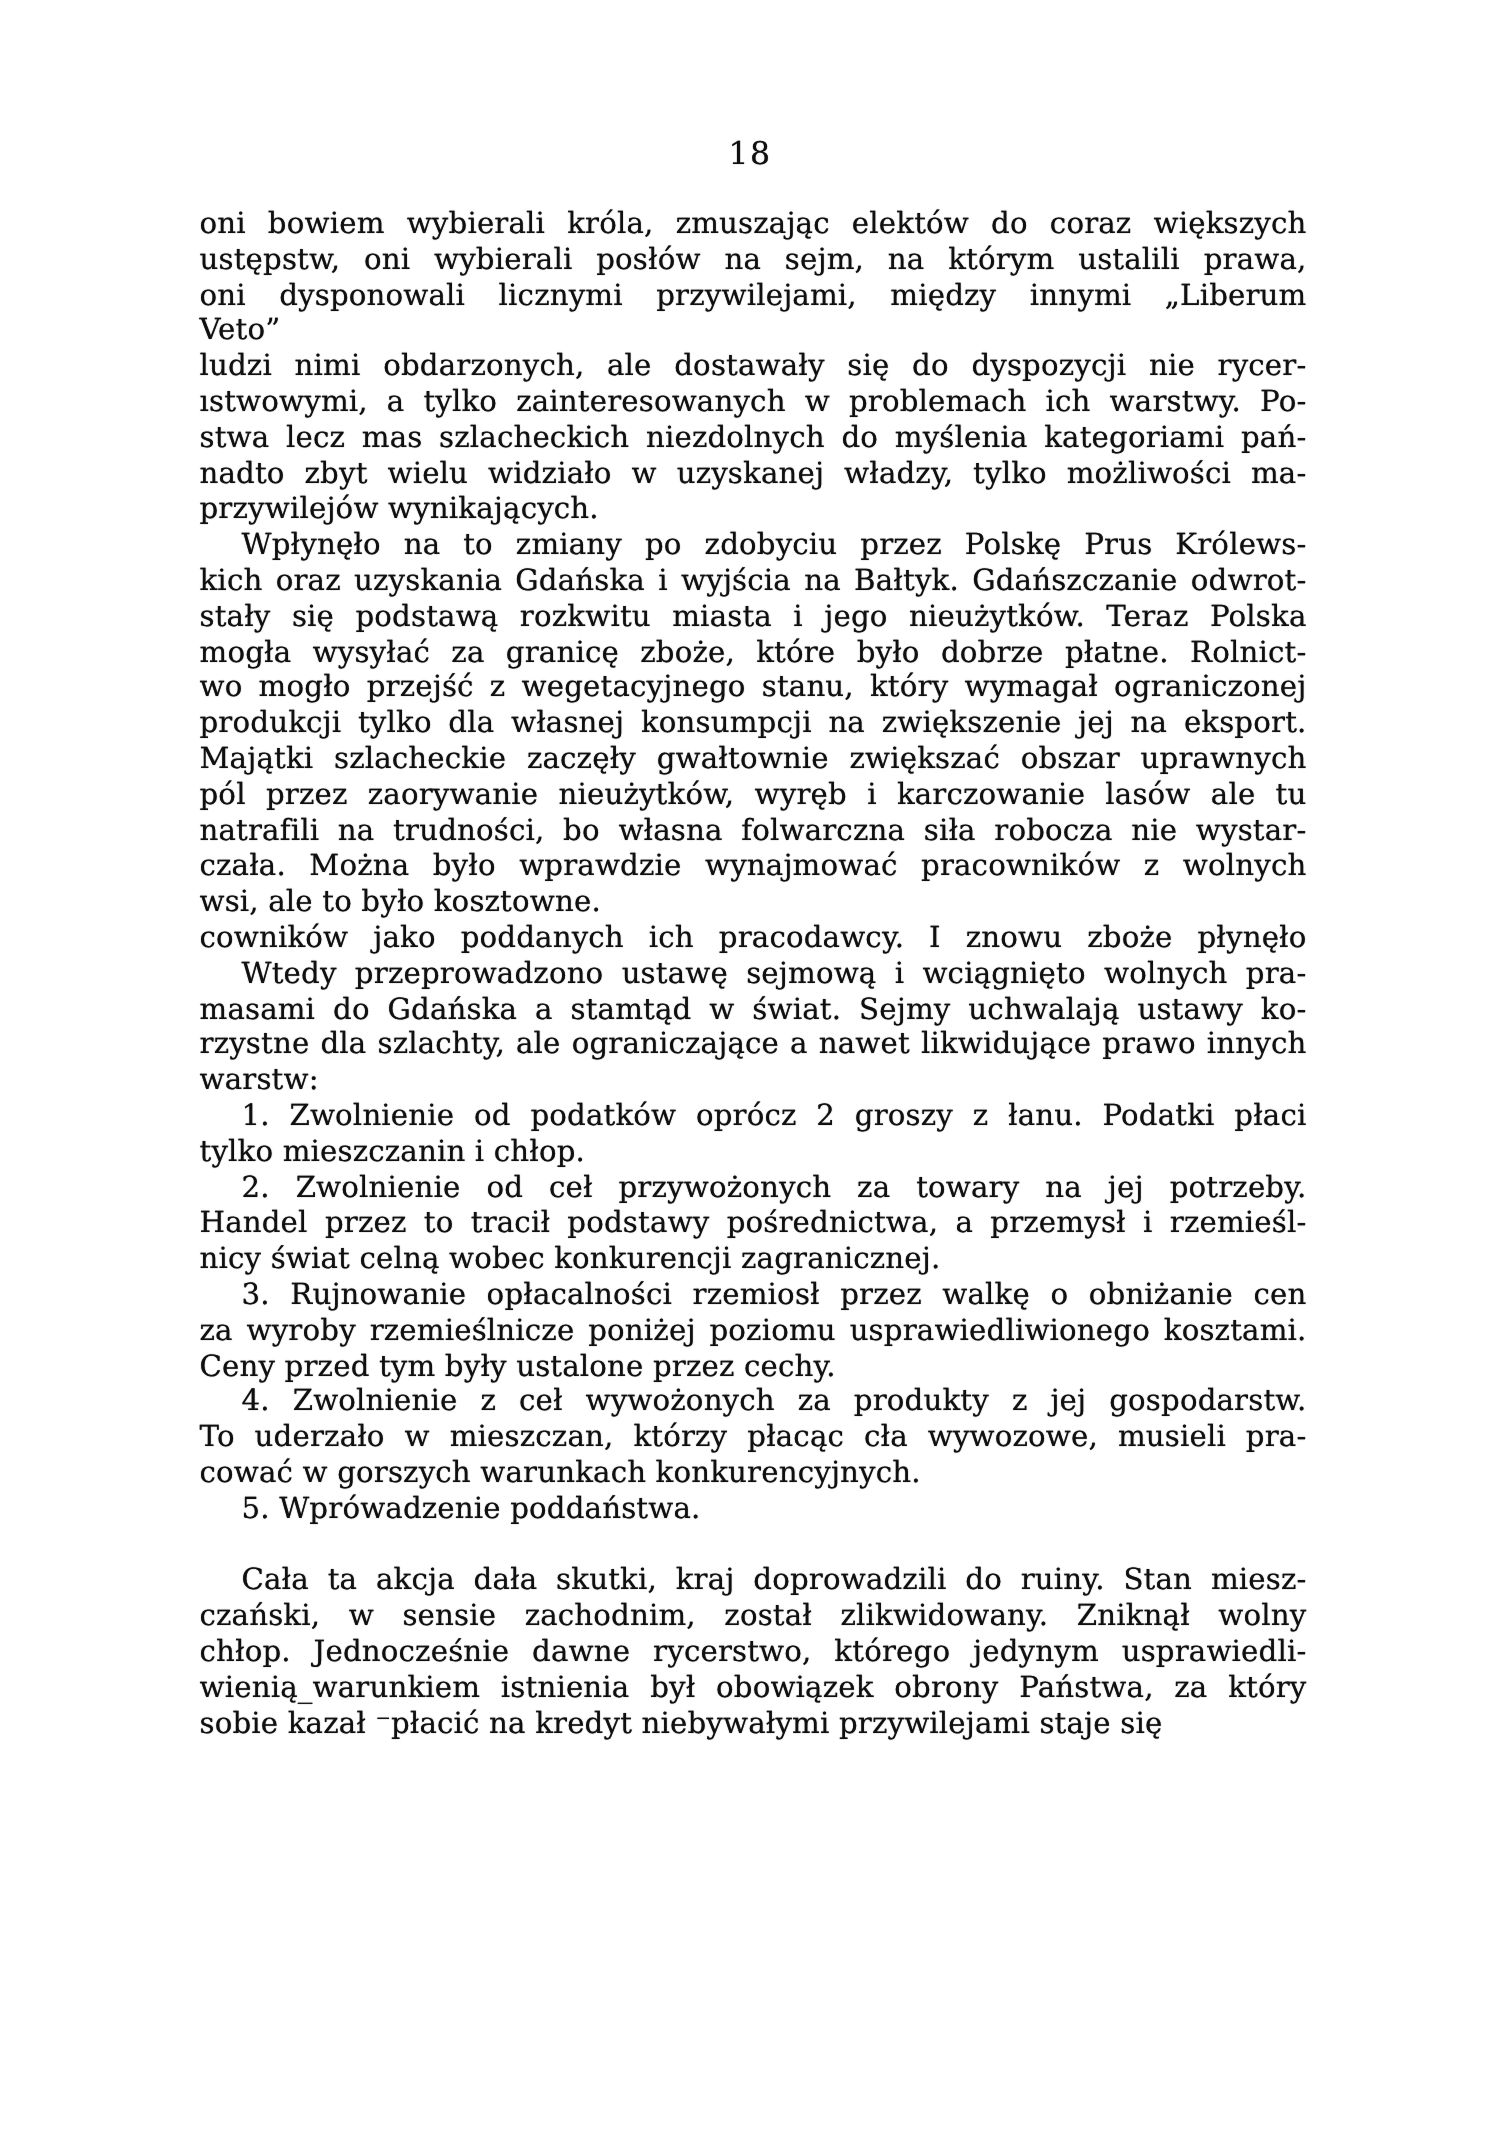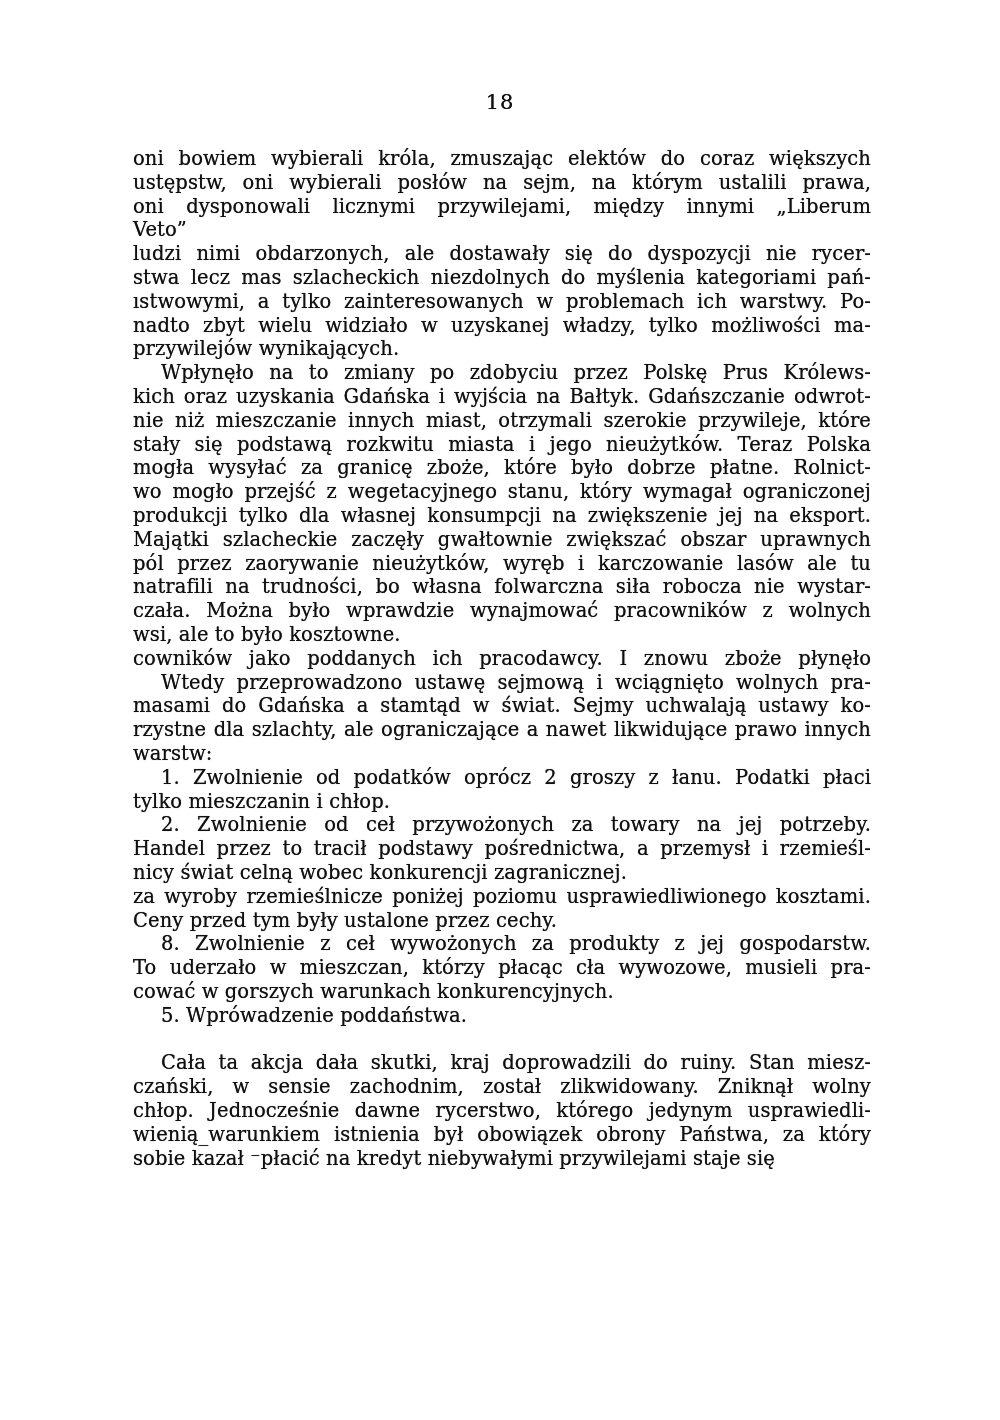--- a/index.html
+++ b/index.html
@@ -21,21 +21,21 @@
     top: 90px;
     left: 0;
     width: 1000px;
     text-align: center;
     font-size: 21px;
     letter-spacing: 1px;
     text-shadow: 0 0 0.6px rgba(0,0,0,0.8);
   }
   .text-body {
     position: absolute;
-    top: 147px;
+    top: 137px;
     left: 133px;
     width: 738px;
     font-size: 19.5px;
     line-height: 23.8px;
     letter-spacing: 0.1px;
     text-shadow: 0 0 0.7px rgba(0,0,0,0.75);
   }
   .para { margin: 0; padding: 0; }
   .para.gap { margin-top: 24px; }
   .line {
@@ -53,29 +53,28 @@
   <div class="page-number">18</div>
   <div class="text-body">
       <div class="para">
         <div class="line">oni bowiem wybierali króla, zmuszając elektów do coraz większych</div>
         <div class="line">ustępstw,  oni wybierali posłów na sejm, na którym ustalili prawa,</div>
         <div class="line">oni dysponowali licznymi przywilejami, między innymi „Liberum</div>
         <div class="line last">Veto”</div>
       </div>
       <div class="para">
         <div class="line">ludzi nimi obdarzonych, ale dostawały się do dyspozycji  nie rycer-</div>
+        <div class="line">ıstwowymi, a tylko zainteresowanych w problemach ich warstwy. Po-</div>
         <div class="line">stwa lecz mas szlacheckich  niezdolnych do myślenia kategoriami pań-</div>
-        <div class="line">ıstwowymi, a tylko zainteresowanych w problemach ich warstwy. Po-</div>
         <div class="line">nadto zbyt wielu widziało w uzyskanej władzy, tylko możliwości ma-</div>
         <div class="line last">przywilejów wynikających.</div>
       </div>
       <div class="para">
         <div class="line indent">Wpłynęło na to zmiany po zdobyciu przez Polskę Prus Królews-</div>
         <div class="line">kich oraz uzyskania Gdańska i wyjścia na Bałtyk. Gdańszczanie odwrot-</div>
-        <div class="line">nie niż mieszczanie innych miast, otrzymali szerokie przywileje, które</div>
         <div class="line">stały się podstawą rozkwitu miasta i jego nieużytków. Teraz Polska</div>
         <div class="line">mogła wysyłać za granicę zboże, które było dobrze płatne. Rolnict-</div>
         <div class="line">wo mogło przejść z wegetacyjnego stanu, który wymagał ograniczonej</div>
         <div class="line">produkcji tylko dla własnej konsumpcji na zwiększenie jej na eksport.</div>
         <div class="line">Majątki szlacheckie zaczęły gwałtownie zwiększać obszar uprawnych</div>
         <div class="line">pól przez zaorywanie nieużytków, wyręb i karczowanie lasów ale tu</div>
         <div class="line">natrafili na trudności, bo własna folwarczna siła robocza nie wystar-</div>
         <div class="line">czała. Można było wprawdzie wynajmować pracowników z wolnych</div>
         <div class="line last">wsi, ale to było kosztowne.</div>
       </div>
@@ -89,25 +88,26 @@
       <div class="para">
         <div class="line indent">1. Zwolnienie od podatków oprócz 2 groszy z łanu. Podatki płaci</div>
         <div class="line last">tylko mieszczanin i chłop.</div>
       </div>
       <div class="para">
         <div class="line indent">2. Zwolnienie od ceł przywożonych za towary na jej potrzeby.</div>
         <div class="line">Handel przez to tracił podstawy pośrednictwa, a przemysł i rzemieśl-</div>
         <div class="line last">nicy świat celną wobec konkurencji zagranicznej.</div>
       </div>
       <div class="para">
+        <div class="line indent">3. Rujnowanie opłacalności rzemiosł przez walkę o obniżanie cen</div>
         <div class="line">za wyroby rzemieślnicze poniżej poziomu usprawiedliwionego kosztami.</div>
         <div class="line last">Ceny przed tym były ustalone przez cechy.</div>
       </div>
       <div class="para">
-        <div class="line indent">8. Zwolnienie z ceł wywożonych za produkty z jej gospodarstw.</div>
+        <div class="line indent">4. Zwolnienie z ceł wywożonych za produkty z jej gospodarstw.</div>
         <div class="line">To uderzało w mieszczan, którzy płacąc cła wywozowe, musieli pra-</div>
         <div class="line last">cować w gorszych warunkach konkurencyjnych.</div>
       </div>
       <div class="para">
         <div class="line last indent">5. Wprówadzenie poddaństwa.</div>
       </div>
       <div class="para gap">
         <div class="line indent">Cała ta akcja dała skutki, kraj doprowadzili do ruiny. Stan miesz-</div>
         <div class="line">czański, w sensie zachodnim, został zlikwidowany. Zniknął wolny</div>
         <div class="line">chłop. Jednocześnie dawne rycerstwo, którego jedynym usprawiedli-</div>

